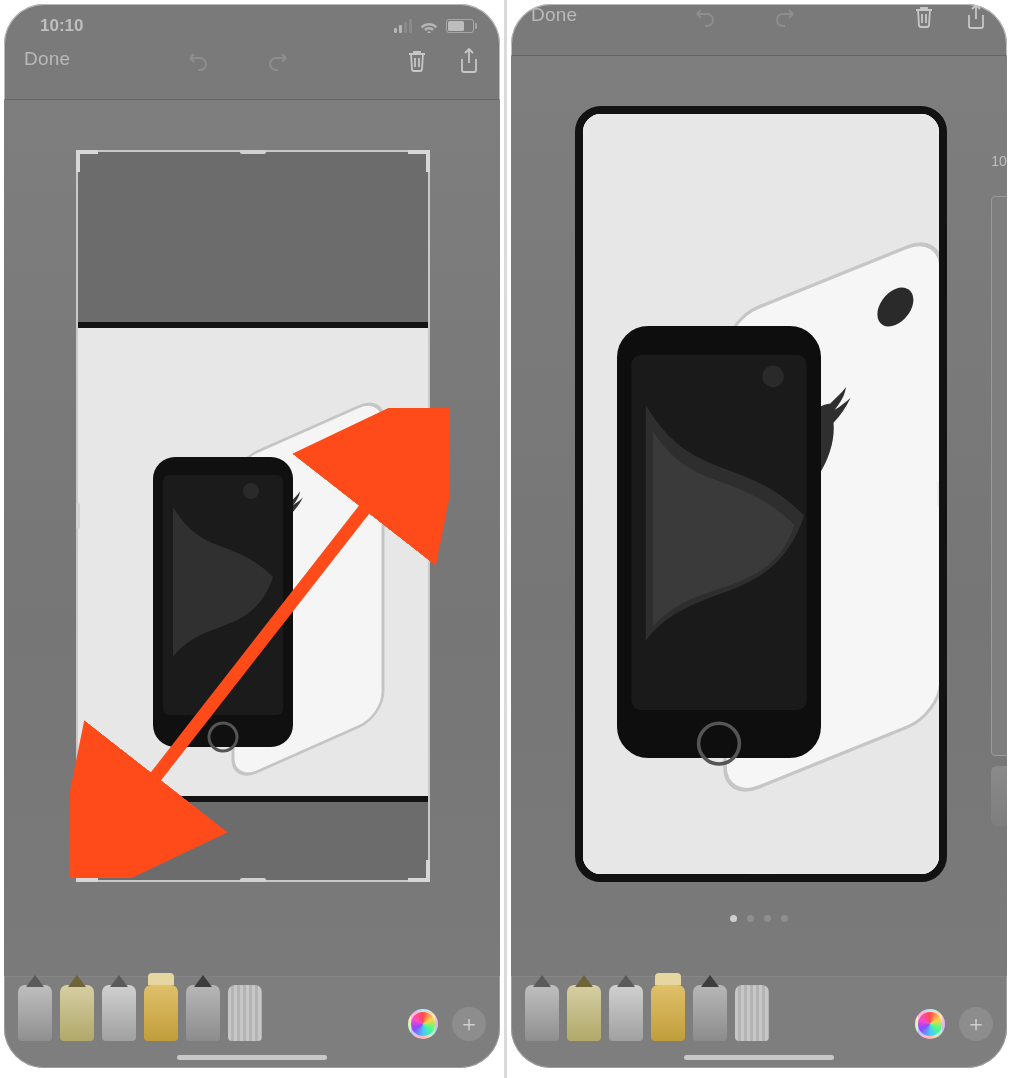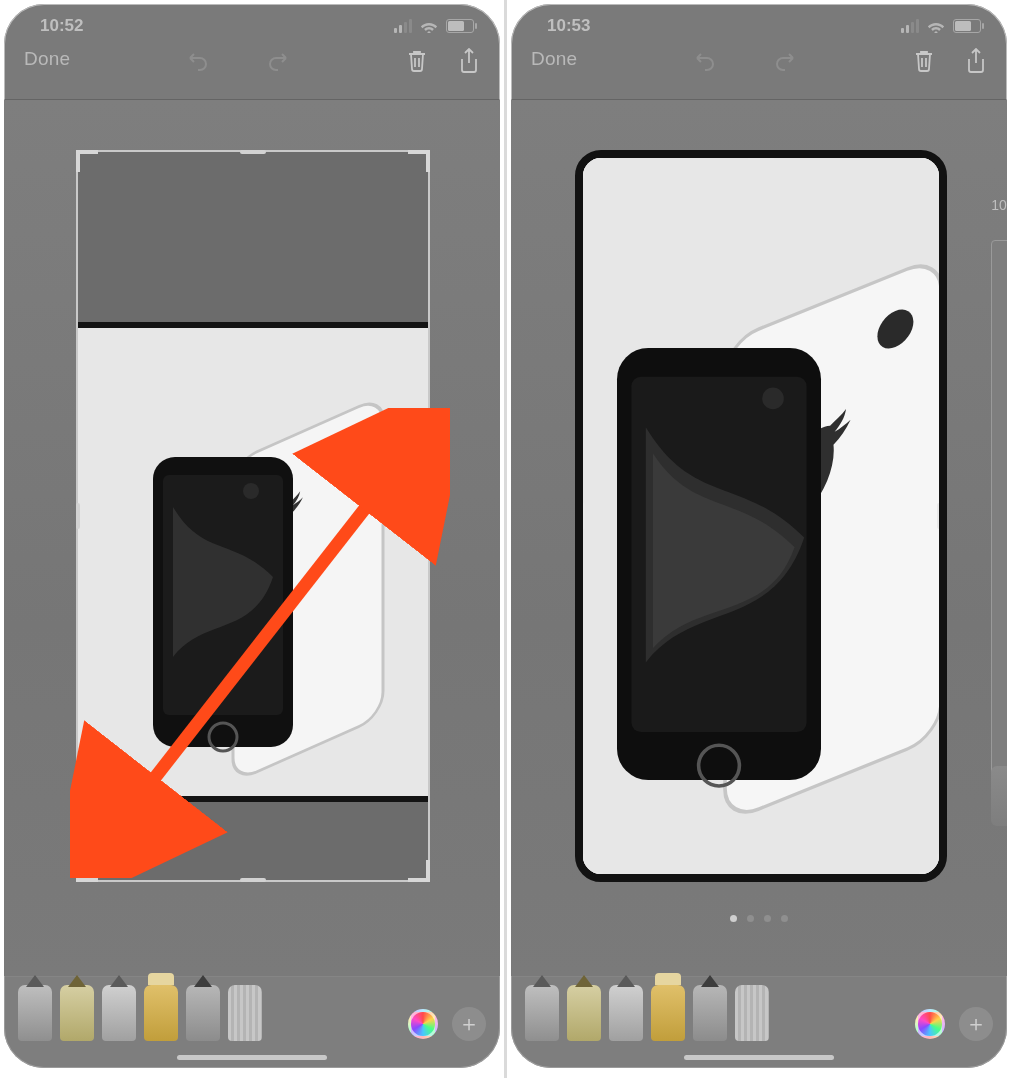--- a/index.html
+++ b/index.html
@@ -111,21 +111,21 @@
 
   .peek-text{position:absolute;right:-10px;top:92px;color:#bfbfbf;font-size:14px;line-height:26px;text-align:left}
 </style>
 </head>
 <body>
 
 <div class="sep"></div>
 
 <div class="shot left">
   <div class="status">
-    <span>10:52</span>
+    <span>10:10</span>
     <div class="ind">
       <span class="bars">
           <span></span>
           <span></span>
           <span></span>
           <span></span>
         </span>
       <span class="wifi">
         <svg width="18" height="14" viewBox="0 0 18 14">
             <path fill="#b6b6b6" d="M9 12.2a1.6 1.6 0 1 0 0 3.2 1.6 1.6 0 0 0 0-3.2zm0-4.1c-1.9 0-3.6.8-4.9 2l1.8 1.8C6.8 11 7.8 10.5 9 10.5s2.2.5 3.1 1.4l1.8-1.8C12.6 8.9 10.9 8.1 9 8.1zm0-4.1C5.8 4 2.9 5.3.8 7.4l1.8 1.8C4.3 7.5 6.5 6.5 9 6.5s4.7 1 6.4 2.7l1.8-1.8C15.1 5.3 12.2 4 9 4z"></path>
@@ -226,39 +226,20 @@
       <div class="actions">
         <span class="colorbtn"></span>
         <span class="addbtn">＋</span>
       </div>
     </div>
     <div class="home-ind"></div>
   </div>
 </div>
 
 <div class="shot right">
-  <div class="status">
-    <span>10:53</span>
-    <div class="ind">
-      <span class="bars">
-          <span></span>
-          <span></span>
-          <span></span>
-          <span></span>
-        </span>
-      <span class="wifi">
-        <svg width="18" height="14" viewBox="0 0 18 14">
-            <path fill="#b6b6b6" d="M9 12.2a1.6 1.6 0 1 0 0 3.2 1.6 1.6 0 0 0 0-3.2zm0-4.1c-1.9 0-3.6.8-4.9 2l1.8 1.8C6.8 11 7.8 10.5 9 10.5s2.2.5 3.1 1.4l1.8-1.8C12.6 8.9 10.9 8.1 9 8.1zm0-4.1C5.8 4 2.9 5.3.8 7.4l1.8 1.8C4.3 7.5 6.5 6.5 9 6.5s4.7 1 6.4 2.7l1.8-1.8C15.1 5.3 12.2 4 9 4z"></path>
-          </svg>
-      </span>
-      <span class="batt">
-          <i></i>
-        </span>
-    </div>
-  </div>
   <div class="nav">
     <span class="done">Done</span>
     <div class="mid">
       <span>
         <svg width="24" height="24" viewBox="0 0 24 24">
             <path fill="none" stroke="#8e8e8e" stroke-width="2" d="M4 10h10a6 6 0 1 1 0 12h-2M4 10l4-4M4 10l4 4"></path>
           </svg>
       </span>
       <span>
         <svg width="24" height="24" viewBox="0 0 24 24">

